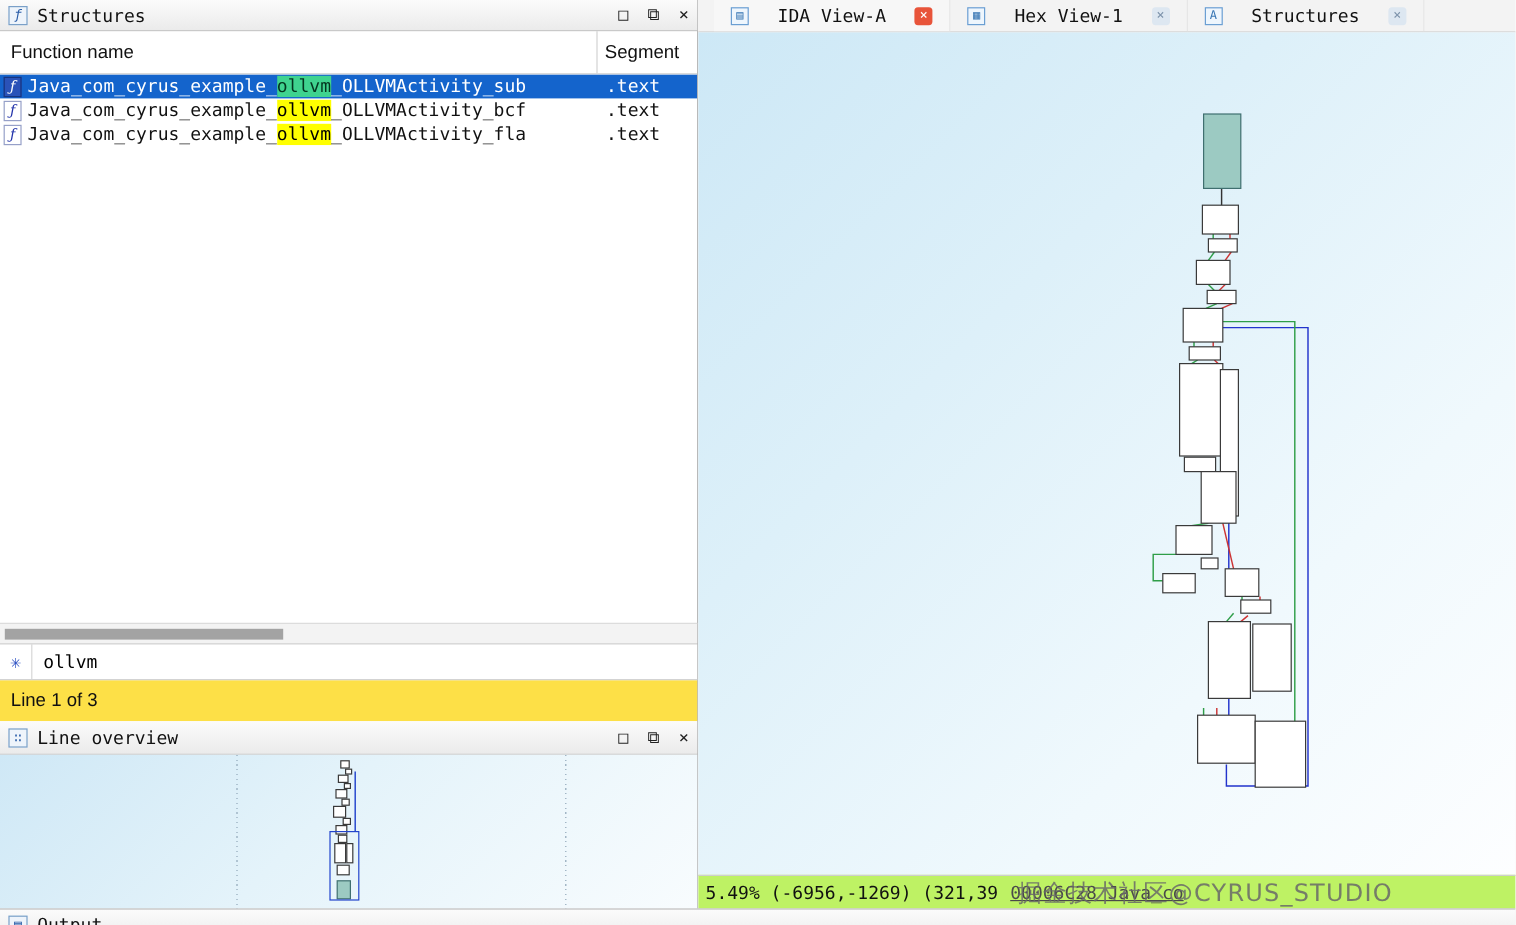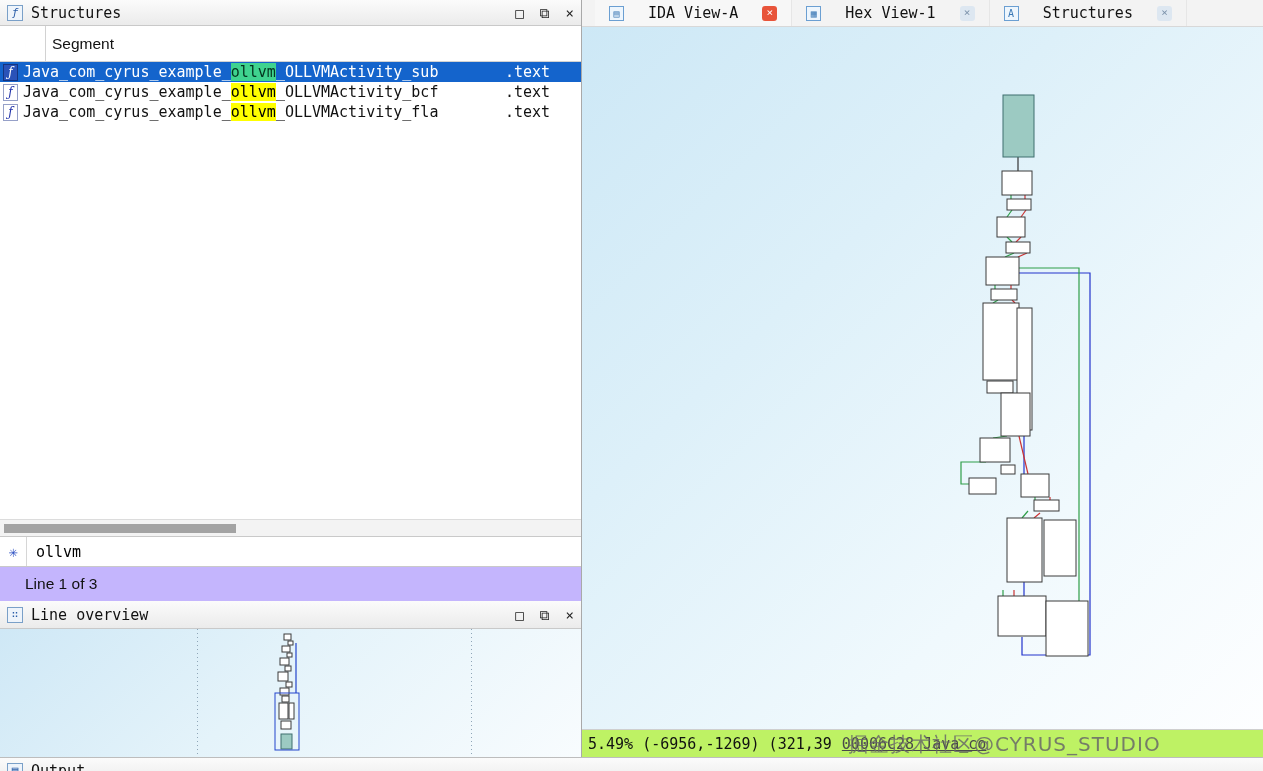--- a/index.html
+++ b/index.html
@@ -44,22 +44,22 @@
              border-top:1px solid #dcdcdc; }
   .hscroll .thumb { position:absolute; left:4px; top:4px; width:232px; height:9px;
                     background:#a3a3a3; }
 
   .filter-row { height:30px; display:flex; align-items:center; background:#fff;
                 border-bottom:1px solid #c9c9c9; }
   .filter-icon { width:26px; text-align:center; color:#2b4fc2; font-size:15px; flex:none; }
   .filter-input { flex:1; height:100%; border:none; outline:none; border-left:1px solid #d6d6d6;
                   font:inherit; font-size:15px; padding-left:9px; background:transparent; }
 
-  .line-status { height:34px; display:flex; align-items:center; padding-left:25px;
-                 font-family:"Liberation Sans",sans-serif; font-size:15.5px; background:#c4b5fd; }
+  .line-status { height:34px; display:flex; align-items:center; padding-left:9px;
+                 font-family:"Liberation Sans",sans-serif; font-size:15.5px; background:#fde047; }
 
   .overview-titlebar { height:28px; }
   .overview-content { position:relative; height:128px;
                       background:linear-gradient(135deg,#cfe8f6 0%,#e4f3fa 45%,#f8fcfe 100%); }
   .dotline { position:absolute; top:0; bottom:0; width:1px;
              background:repeating-linear-gradient(to bottom,#8fa6b8 0 1px,transparent 1px 4px); }
   #overview-svg { position:absolute; left:268px; top:2px; }
 
   
   .output-bar { position:absolute; left:0; top:757px; width:1263px; height:26px;
@@ -103,20 +103,21 @@
         <span class="tb-icon">ƒ</span>
         <span>Structures</span>
         <span class="win-btns">
           <span class="win-btn">□</span>
           <span class="win-btn">⧉</span>
           <span class="win-btn">×</span>
         </span>
       </div>
 
       <div class="fn-header">
+        <div class="col-name">Function name</div>
         <div class="col-seg">Segment</div>
       </div>
 
       <div class="fn-rows">
         <div class="frow selected">
           <span class="ficon">ƒ</span>
           <span class="fname"><span>Java_com_cyrus_example_</span><span class="hl-green">ollvm</span><span>_OLLVMActivity_sub</span></span>
           <span class="fseg">.text</span>
         </div>
         <div class="frow">

